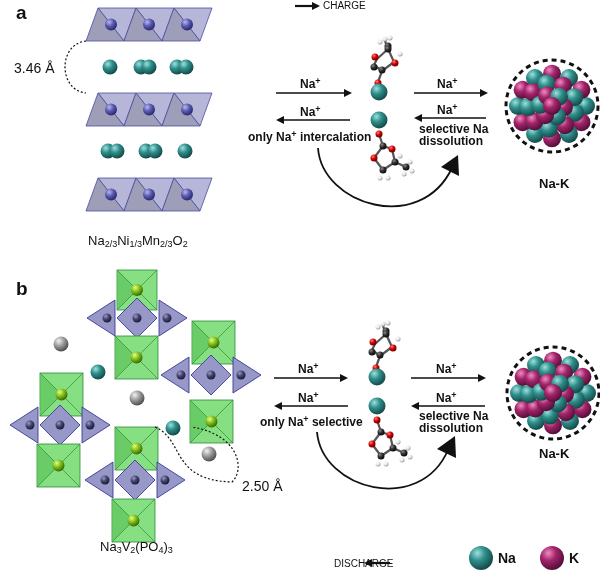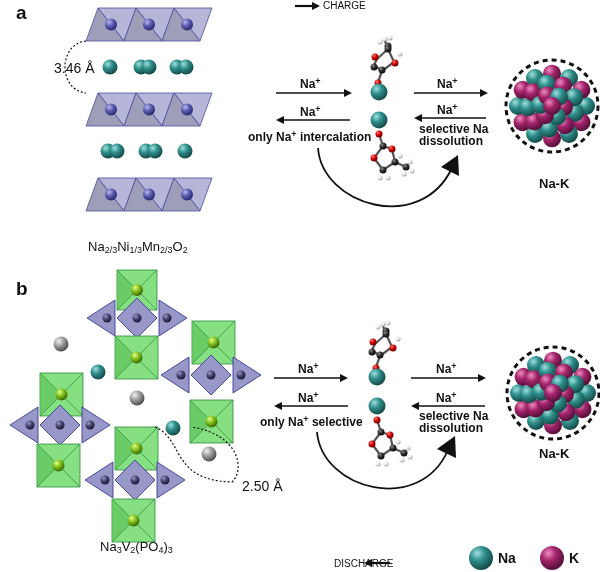--- a/index.html
+++ b/index.html
@@ -384,24 +384,24 @@
   <line x1="295" y1="6" x2="318" y2="6" stroke="#111" stroke-width="2.2" marker-end="url(#arrowHead)"></line>
   <line x1="390" y1="563" x2="366" y2="563" stroke="#111" stroke-width="2.2" marker-end="url(#arrowHead)"></line>
 
   <circle cx="481" cy="558" r="12" fill="url(#gNa)"></circle>
   <circle cx="552" cy="558" r="12" fill="url(#gK)"></circle>
 </svg>
 
 <div class="abs panel-label" style="left:16px; top:2px;">a</div>
 <div class="abs panel-label" style="left:16px; top:278px;">b</div>
 
-<div class="abs dist" style="left:14px; top:60px;margin-left:40px;">3.46 Å</div>
+<div class="abs dist" style="left:14px; top:60px;">3.46 Å</div>
 <div class="abs dist" style="left:242px; top:478px;">2.50 Å</div>
 
-<div class="abs formula" id="formula-a" style="left:88px; top:239px;"><span>Na</span><sub>2/3</sub><span>Ni</span><sub>1/3</sub><span>Mn</span><sub>2/3</sub><span>O</span><sub>2</sub></div>
+<div class="abs formula" id="formula-a" style="left:88px; top:233px;"><span>Na</span><sub>2/3</sub><span>Ni</span><sub>1/3</sub><span>Mn</span><sub>2/3</sub><span>O</span><sub>2</sub></div>
 <div class="abs formula" id="formula-b" style="left:100px; top:539px;text-align:right;"><span>Na</span><sub>3</sub><span>V</span><sub>2</sub><span>(PO</span><sub>4</sub><span>)</span><sub>3</sub></div>
 
 <div class="abs bold-label" style="left:323px; top:0px;">CHARGE</div>
 <div class="abs bold-label" style="left:286px; top:558px;margin-left:48px;">DISCHARGE</div>
 
 <div class="abs txt" style="left:300px; top:76px;"><span>Na</span><sup>+</sup></div>
 <div class="abs txt" style="left:300px; top:104px;"><span>Na</span><sup>+</sup></div>
 <div class="abs txt" style="left:248px; top:129px;"><span>only Na</span><sup>+</sup><span> intercalation</span></div>
 <div class="abs txt" style="left:437px; top:76px;"><span>Na</span><sup>+</sup></div>
 <div class="abs txt" style="left:437px; top:102px;"><span>Na</span><sup>+</sup></div>

